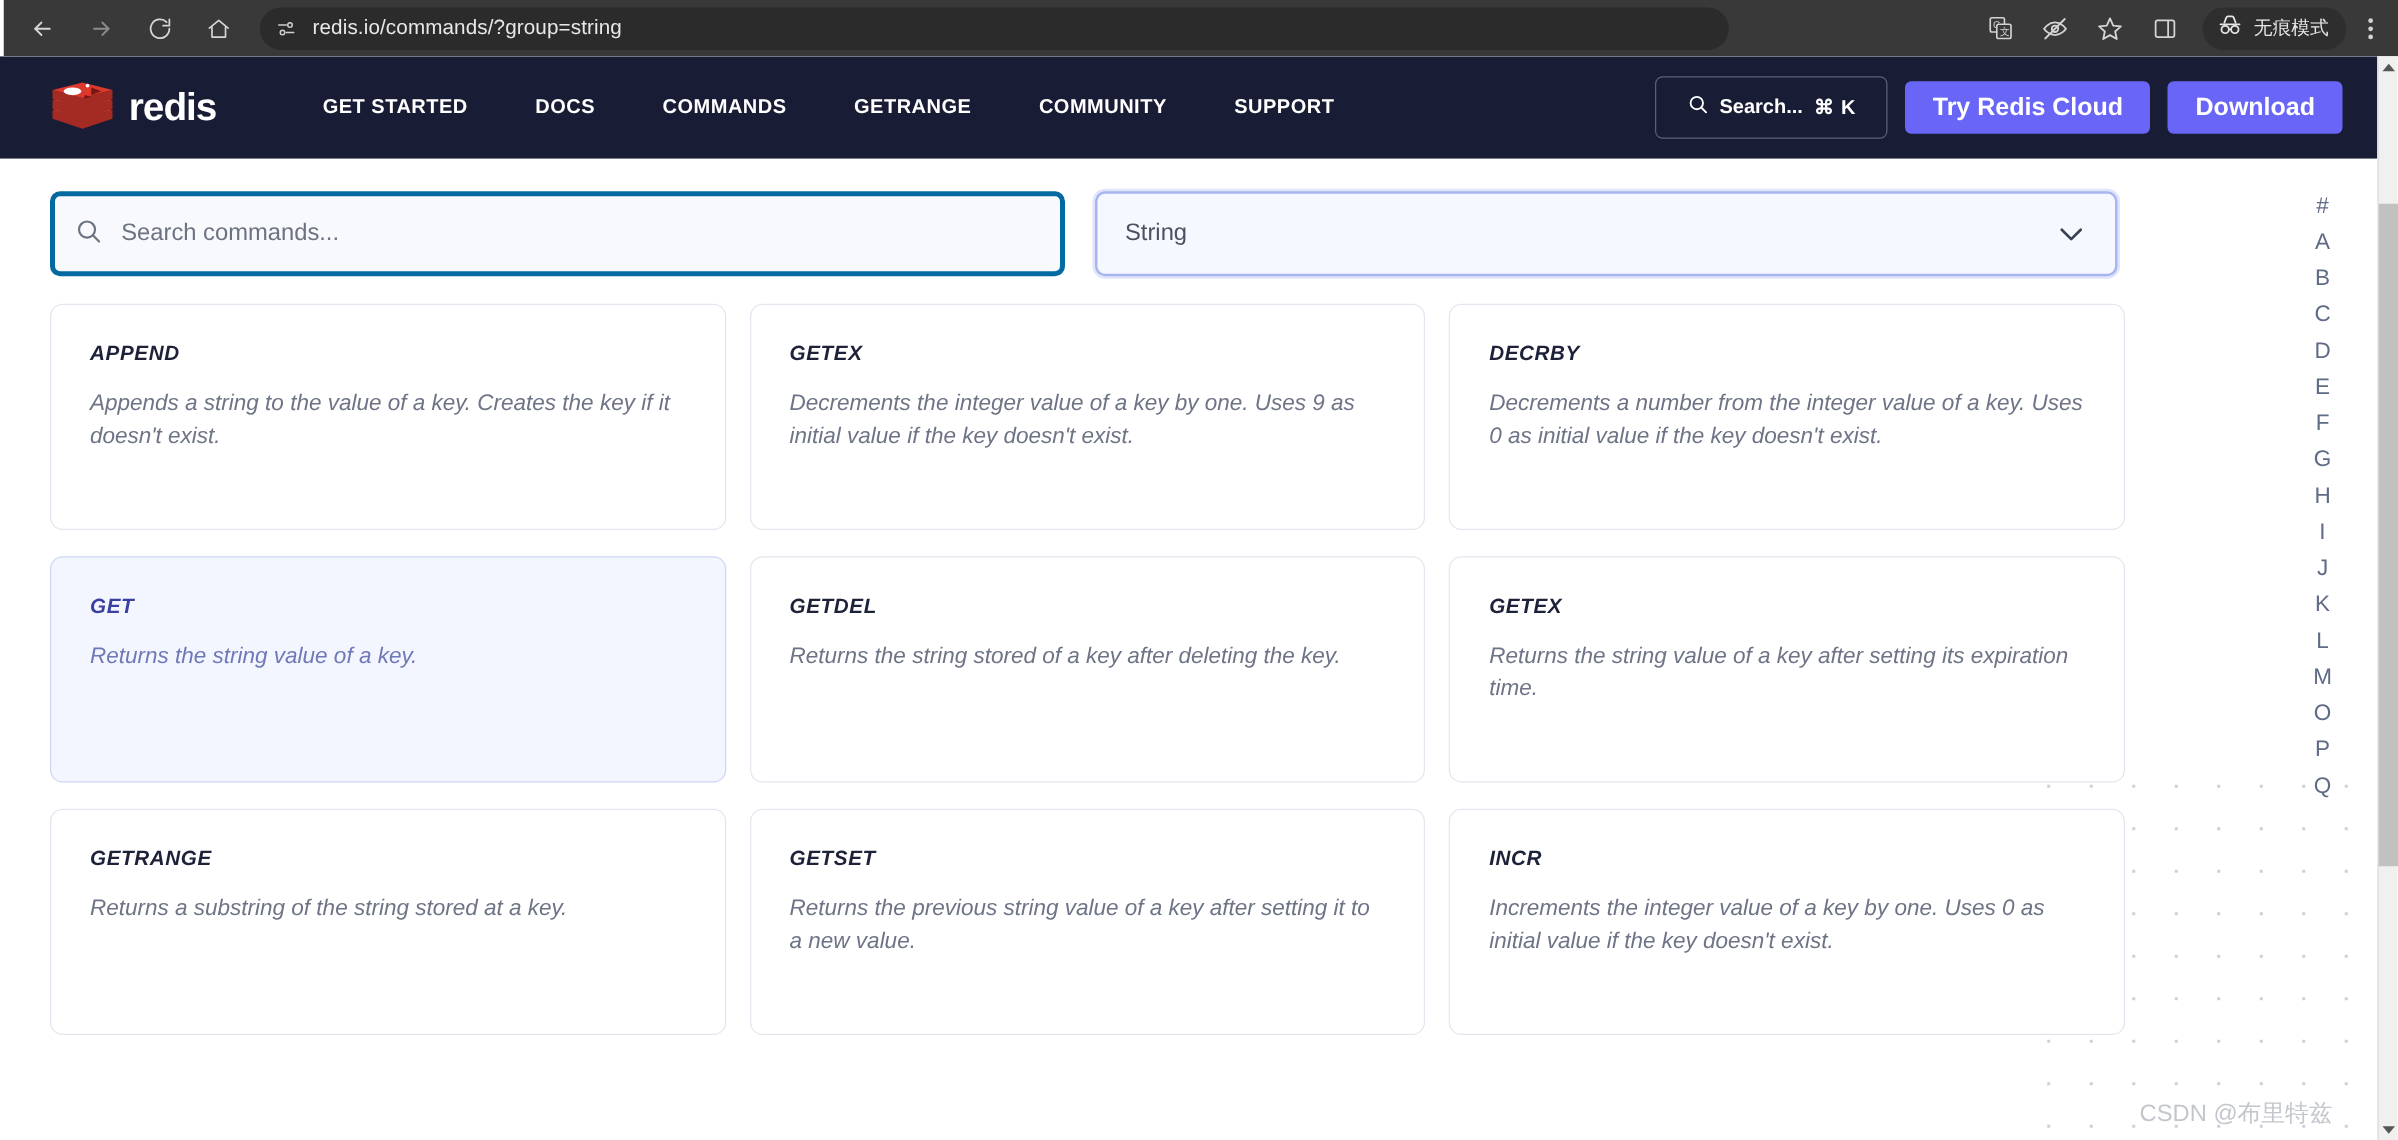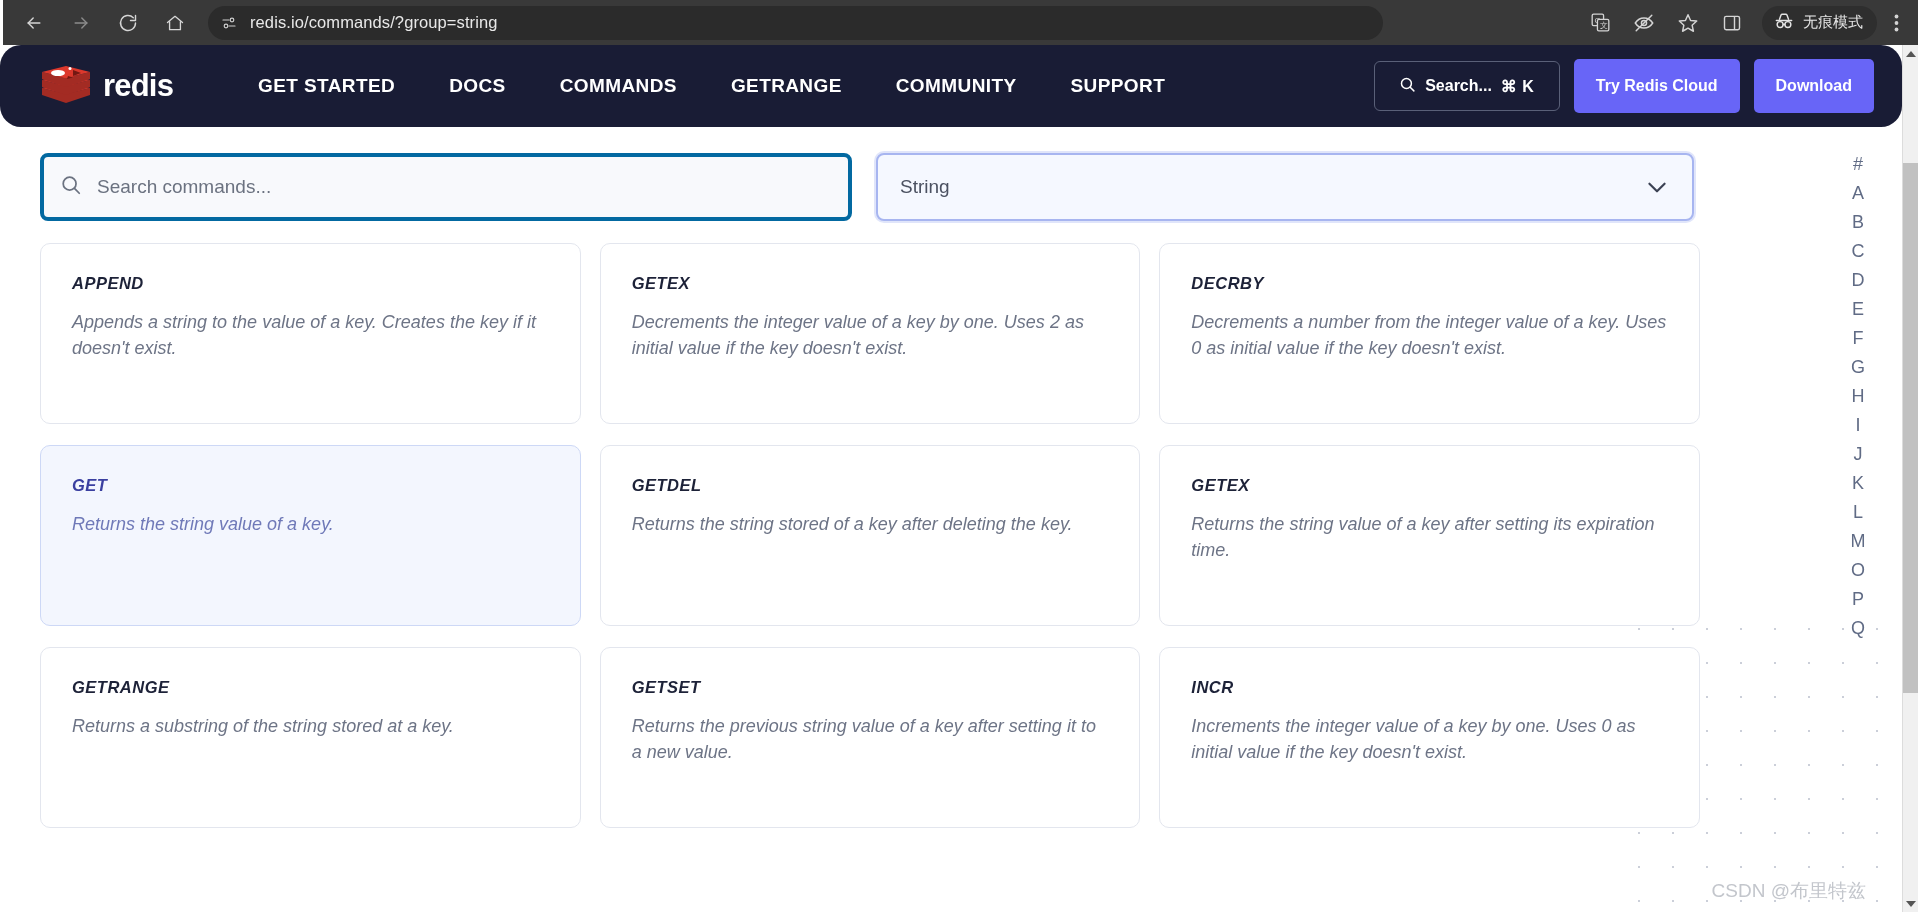--- a/index.html
+++ b/index.html
@@ -89,54 +89,53 @@
     overflow: hidden;
   }
 
   
   #redis-nav {
     height: 82px;
     background: #191c35;
     display: flex; align-items: center;
     padding-left: 40px;
     position: relative;
-    border-radius: 21px;
   }
   #redis-logo { display: flex; align-items: center; gap: 11px; flex: 0 0 auto; }
   #redis-logo-mark { width: 52px; height: 44px; flex: 0 0 auto; }
   #redis-wordmark { font-size: 31px; color: #fff; font-weight: 700; letter-spacing: -0.8px; }
 
   #redis-menu { display: flex; align-items: center; margin-left: 58px; gap: 0; }
   .redis-menu-item {
     color: #ffffff;
-    font-size: 19px;
+    font-size: 16px;
     font-weight: 700;
     letter-spacing: .4px;
     padding: 0 27px;
     white-space: nowrap;
   }
 
   #nav-right { display: flex; align-items: center; margin-left: auto; padding-right: 28px; gap: 14px; }
   #nav-search {
     width: 186px; height: 50px;
     border: 1px solid #5a6078;
     border-radius: 6px;
     display: flex; align-items: center;
     justify-content: center;
     gap: 9px;
     color: #ffffff;
   }
   #nav-search-label { font-size: 16px; font-weight: 600; }
   #nav-search-kbd { font-size: 16px; font-weight: 700; letter-spacing: .5px; }
   .cta-btn {
-    height: 54px;
+    height: 42px;
     background: #6865f7;
     border-radius: 5px;
     color: #ffffff;
-    font-size: 16px;
+    font-size: 20px;
     font-weight: 700;
     display: flex; align-items: center; justify-content: center;
     padding: 0 22px;
     white-space: nowrap;
   }
 
   
   #content {
     position: relative;
     height: 785px;
@@ -449,21 +448,21 @@
       </div>
     </div>
 
     <div id="cards-grid">
       <a class="cmd-card">
         <div class="cmd-title">APPEND</div>
         <div class="cmd-desc">Appends a string to the value of a key. Creates the key if it doesn't exist.</div>
       </a>
       <a class="cmd-card">
         <div class="cmd-title">GETEX</div>
-        <div class="cmd-desc">Decrements the integer value of a key by one. Uses 2 as initial value if the key doesn't exist.</div>
+        <div class="cmd-desc">Decrements the integer value of a key by one. Uses 9 as initial value if the key doesn't exist.</div>
       </a>
       <a class="cmd-card">
         <div class="cmd-title">DECRBY</div>
         <div class="cmd-desc">Decrements a number from the integer value of a key. Uses 0 as initial value if the key doesn't exist.</div>
       </a>
 
       <a class="cmd-card active">
         <div class="cmd-title">GET</div>
         <div class="cmd-desc">Returns the string value of a key.</div>
       </a>

